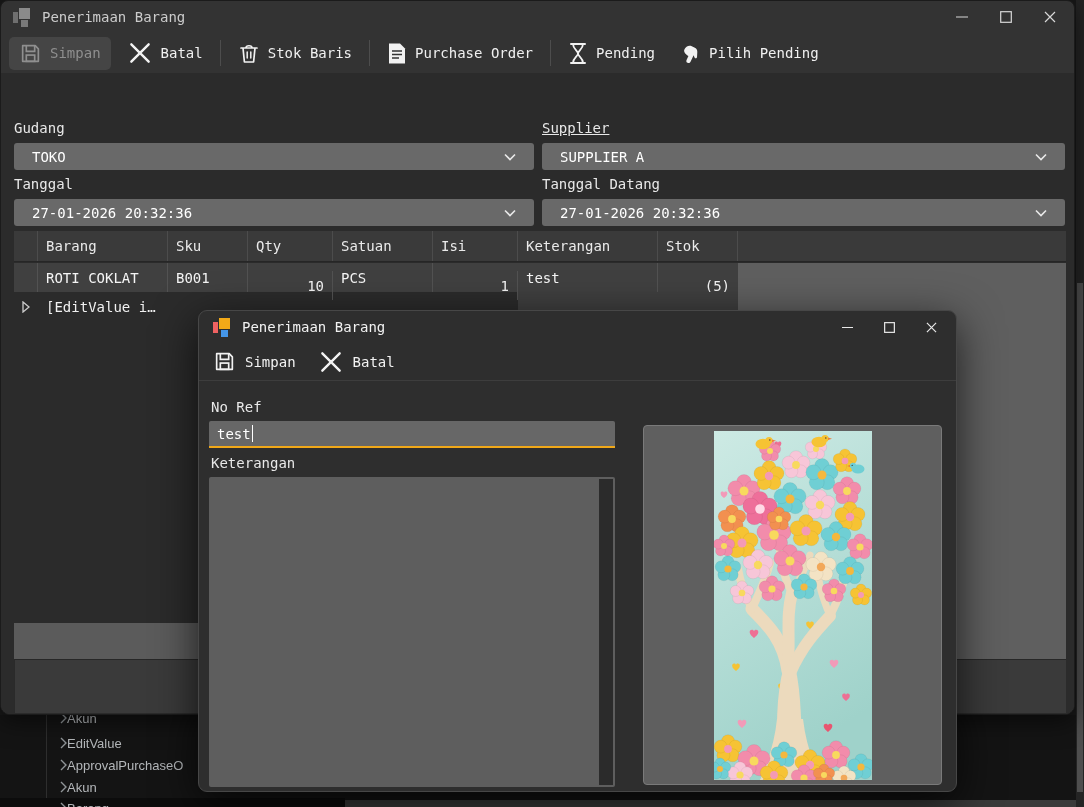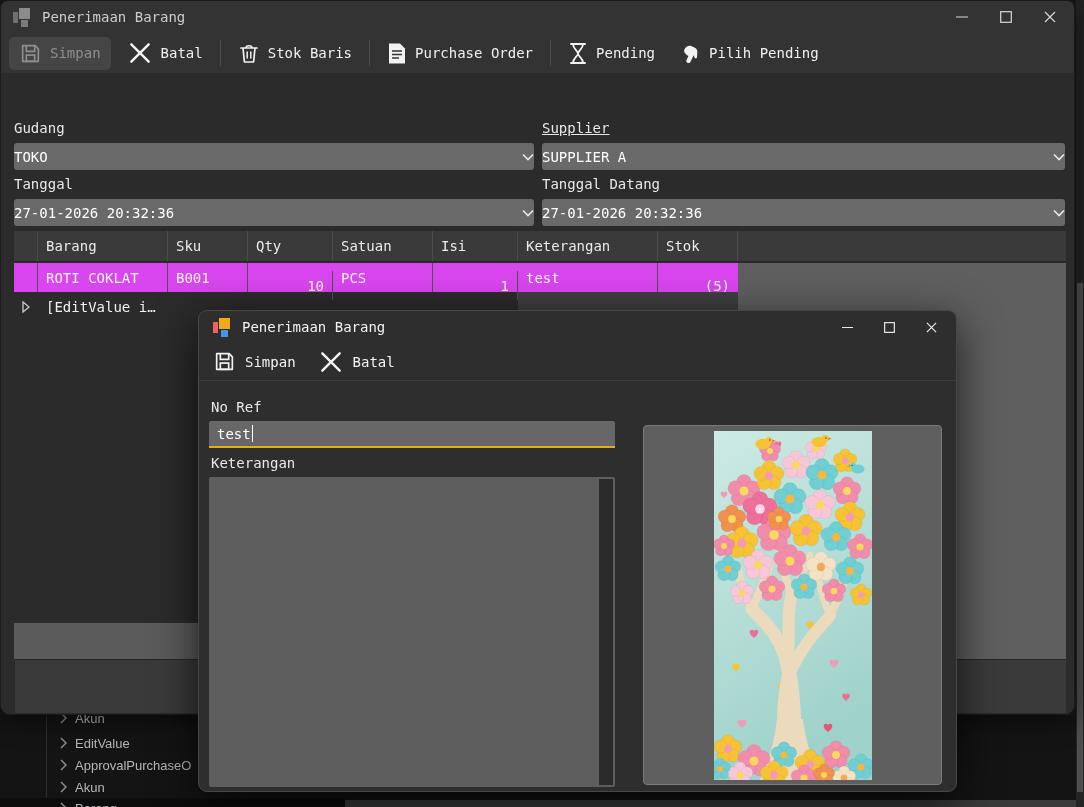--- a/index.html
+++ b/index.html
@@ -6,48 +6,48 @@
   html,body { width:1084px; height:807px; background:#181818; overflow:hidden; }
   body { font-family:"DejaVu Sans Mono","Liberation Mono",monospace; color:#f0f0f0; }
   .abs { position:absolute; }
   .screen { position:relative; width:1084px; height:807px; background:#181818; }
 
   
   .bg-strip-right { left:1076px; top:0; width:8px; height:807px; background:#242424; }
   .bg-scroll-thumb { left:1px; top:283px; width:6px; height:509px; background:#4e4e4e; position:absolute; }
   .bg-bottom { left:0; top:715px; width:1076px; height:92px; background:#141414; }
   .tree-indent-line { position:absolute; left:46px; top:0; width:1px; height:92px; background:#2e2e2e; }
-  .tree-item { position:absolute; left:60px; height:20px; display:flex; align-items:center; gap:8px;
+  .tree-item { position:absolute; left:60px; height:20px; display:flex; align-items:center; gap:0;
                font-family:"Liberation Sans",sans-serif; font-size:13px; color:#b4b7ba; white-space:nowrap; }
   .bg-black-strip { position:absolute; left:0; top:83px; width:345px; height:9px; background:#0c0c0c; }
   .bg-gray-strip { position:absolute; left:345px; top:85px; width:731px; height:7px; background:#3a3a3a; }
 
   
   .main-window { left:0; top:0; width:1075px; height:715px; background:#333333;
                  border:1px solid #1b1b1b; border-radius:8px 8px 10px 10px;
                  box-shadow:0 6px 24px rgba(0,0,0,.55); overflow:hidden; }
   .titlebar { position:absolute; left:0; top:0; right:0; height:32px; display:flex; align-items:center; }
   .titlebar .app-ic { margin-left:12px; }
   .titlebar .t-text { margin-left:10px; font-size:14px; color:#cccccc; }
   .win-btns { position:absolute; right:2px; top:0; height:32px; display:flex; }
   .win-btn { width:44px; height:32px; display:flex; align-items:center; justify-content:center; }
   .toolbar { position:absolute; left:0; top:32px; right:0; height:40px; background:#333333; display:flex; align-items:center; }
   .tb-btn { display:flex; align-items:center; gap:8px; padding:5px 10px; border-radius:5px; font-size:14px; white-space:nowrap; }
   .tb-btn.disabled { background:#454545; color:#8f8f8f; margin-left:8px; }
   .tb-sep { width:1px; height:26px; background:#4d4d4d; margin:0 7px; }
   .client { position:absolute; left:0; top:72px; right:0; bottom:0; background:#2b2b2b; }
 
   .fld-label { position:absolute; font-size:14px; color:#e8e8e8; }
-  .combo { position:absolute; height:27px; background:#696969; border-radius:3px; display:flex; align-items:center; padding:0 0; font-size:14px; color:#ffffff; }
+  .combo { position:absolute; height:27px; background:#696969; border-radius:3px; display:flex; align-items:center; padding:0 18px; font-size:14px; color:#ffffff; }
   .combo .cv { flex:1; white-space:nowrap; overflow:hidden; }
 
   
   .grid-header { position:absolute; left:13px; top:158px; width:1052px; height:31px; background:#3a3a3a; display:flex; border-bottom:1px solid #262626; }
   .gh-cell { height:100%; display:flex; align-items:center; padding-left:8px; font-size:14px; color:#eaeaea; border-right:1px solid #4c4c4c; }
-  .grid-row1 { position:absolute; left:13px; top:190px; width:724px; height:29px; background:#d946ef; display:flex; }
+  .grid-row1 { position:absolute; left:13px; top:190px; width:724px; height:29px; background:#404040; display:flex; }
   .gr-cell { height:100%; display:flex; align-items:center; padding:0 8px; font-size:14px; color:#f5f5f5; border-right:1px solid #525252; white-space:nowrap; overflow:hidden; }
   .gr-cell.num { justify-content:flex-end;margin-top:8px; }
   .grid-gray-block { position:absolute; left:737px; top:190px; width:328px; height:396px; background:#5f5f5f; }
   .grid-row2 { position:absolute; left:13px; top:219px; width:724px; height:30px; display:flex; }
   .g2-cell { height:100%; display:flex; align-items:center; padding:0 8px; font-size:14px; color:#f0f0f0; white-space:nowrap; overflow:hidden; }
   .grid-band { position:absolute; left:13px; top:550px; width:724px; height:36px; background:#5b5b5b; }
   .grid-footer { position:absolute; left:13px; top:586px; width:1052px; height:54px; background:#3a3a3a; border-top:1px solid #272727; border-left:1px solid #2a2a2a; }
 
   
   .dialog { left:198px; top:310px; width:759px; height:482px; background:#2e2e2e;

